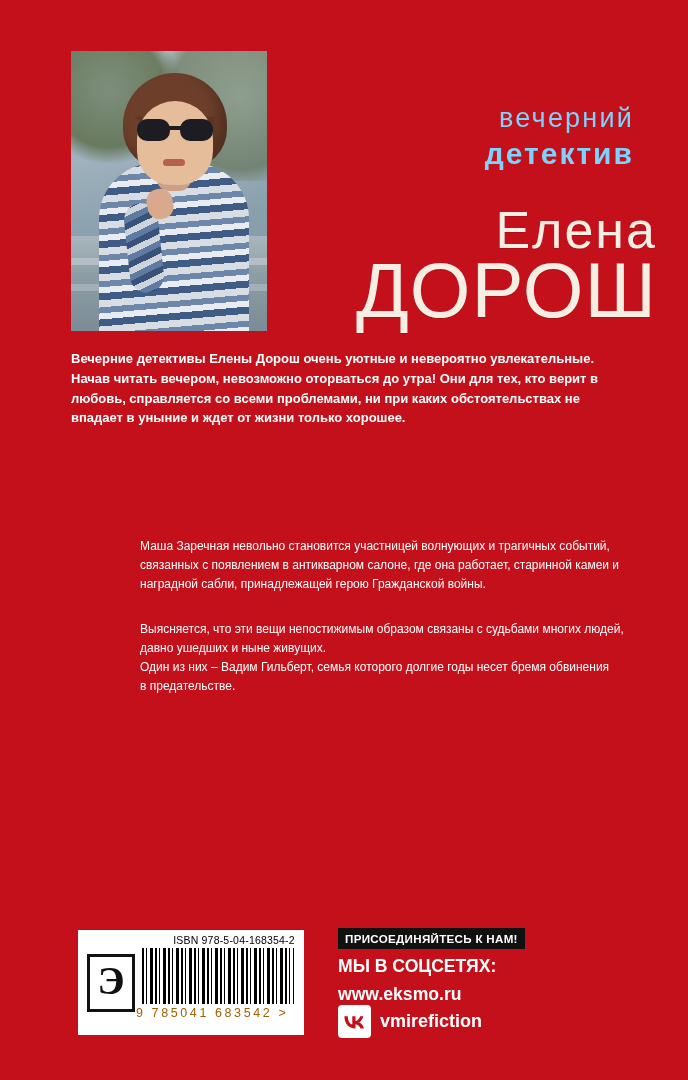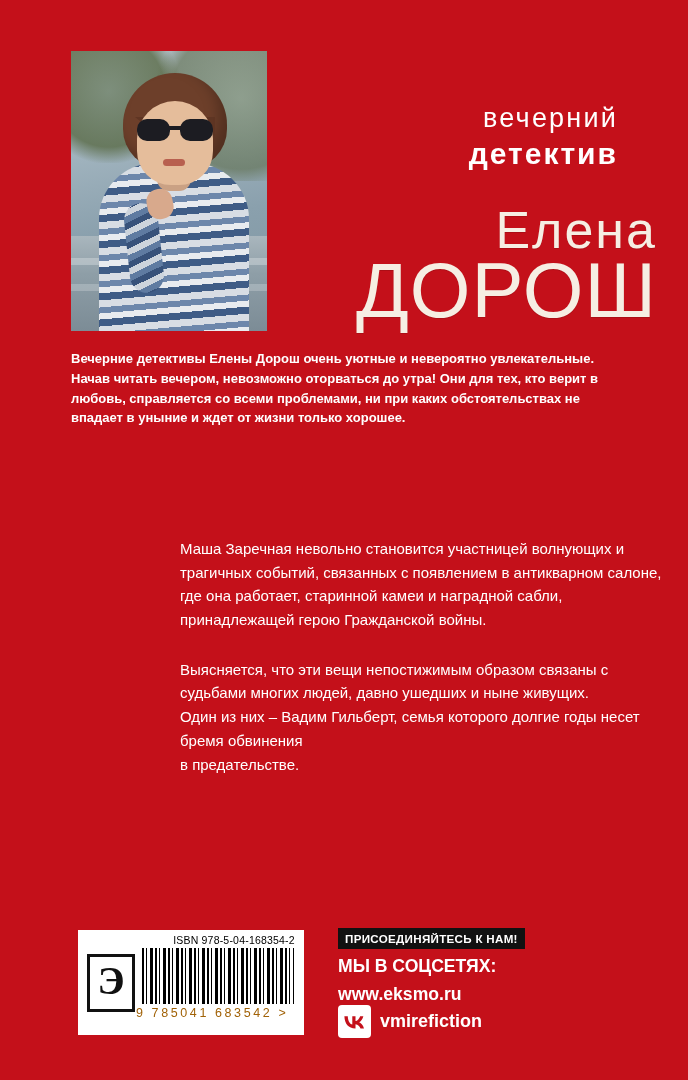--- a/index.html
+++ b/index.html
@@ -191,25 +191,25 @@
     top: 108px;
     width: 22px;
     height: 7px;
     border-radius: 6px;
     background: #b8604f;
   }
 
   
   .series {
     position: absolute;
-    left: 278px;
+    left: 294px;
     top: 104px;
     width: 340px;
     text-align: right;
-    color: #ffffff;
+    color: #7dd3fc;
     line-height: 1.05;
   }
   .series .line1 {
     font-size: 27px;
     letter-spacing: 2.2px;
     font-weight: 400;
     display: block;
   }
   .series .line2 {
     font-size: 30px;
@@ -258,24 +258,23 @@
     line-height: 1.52;
   }
   .blurb-bold p { margin: 0; }
 
   .blurb-reg {
     position: absolute;
     left: 140px;
     top: 537px;
     width: 490px;
     color: #ffffff;
-    font-size: 15px;
+    font-size: 12px;
     font-weight: 400;
     line-height: 1.58;
-    margin-left: 40px;
   }
   .blurb-reg p { margin: 0 0 26px 0; }
   .blurb-reg p:last-child { margin-bottom: 0; }
 
   
   .barcode-box {
     position: absolute;
     left: 78px;
     top: 930px;
     width: 226px;

